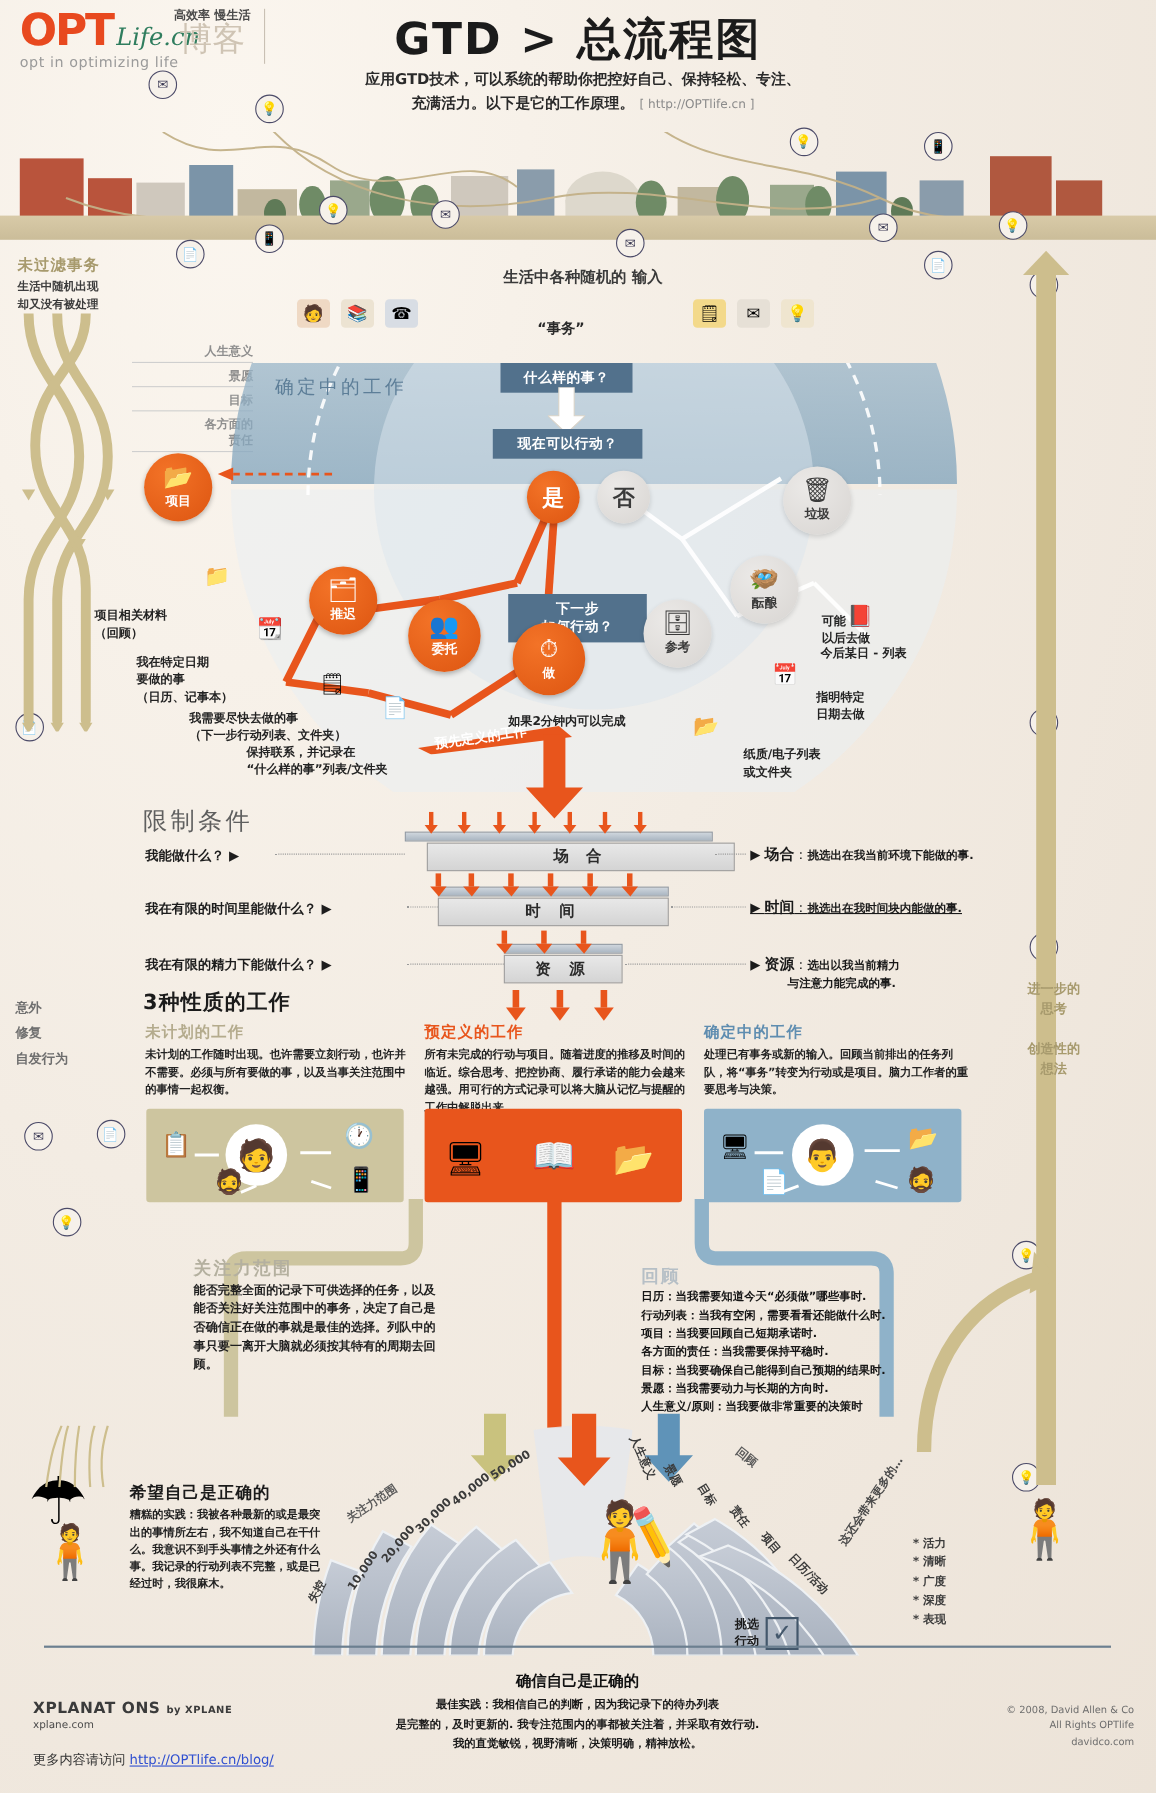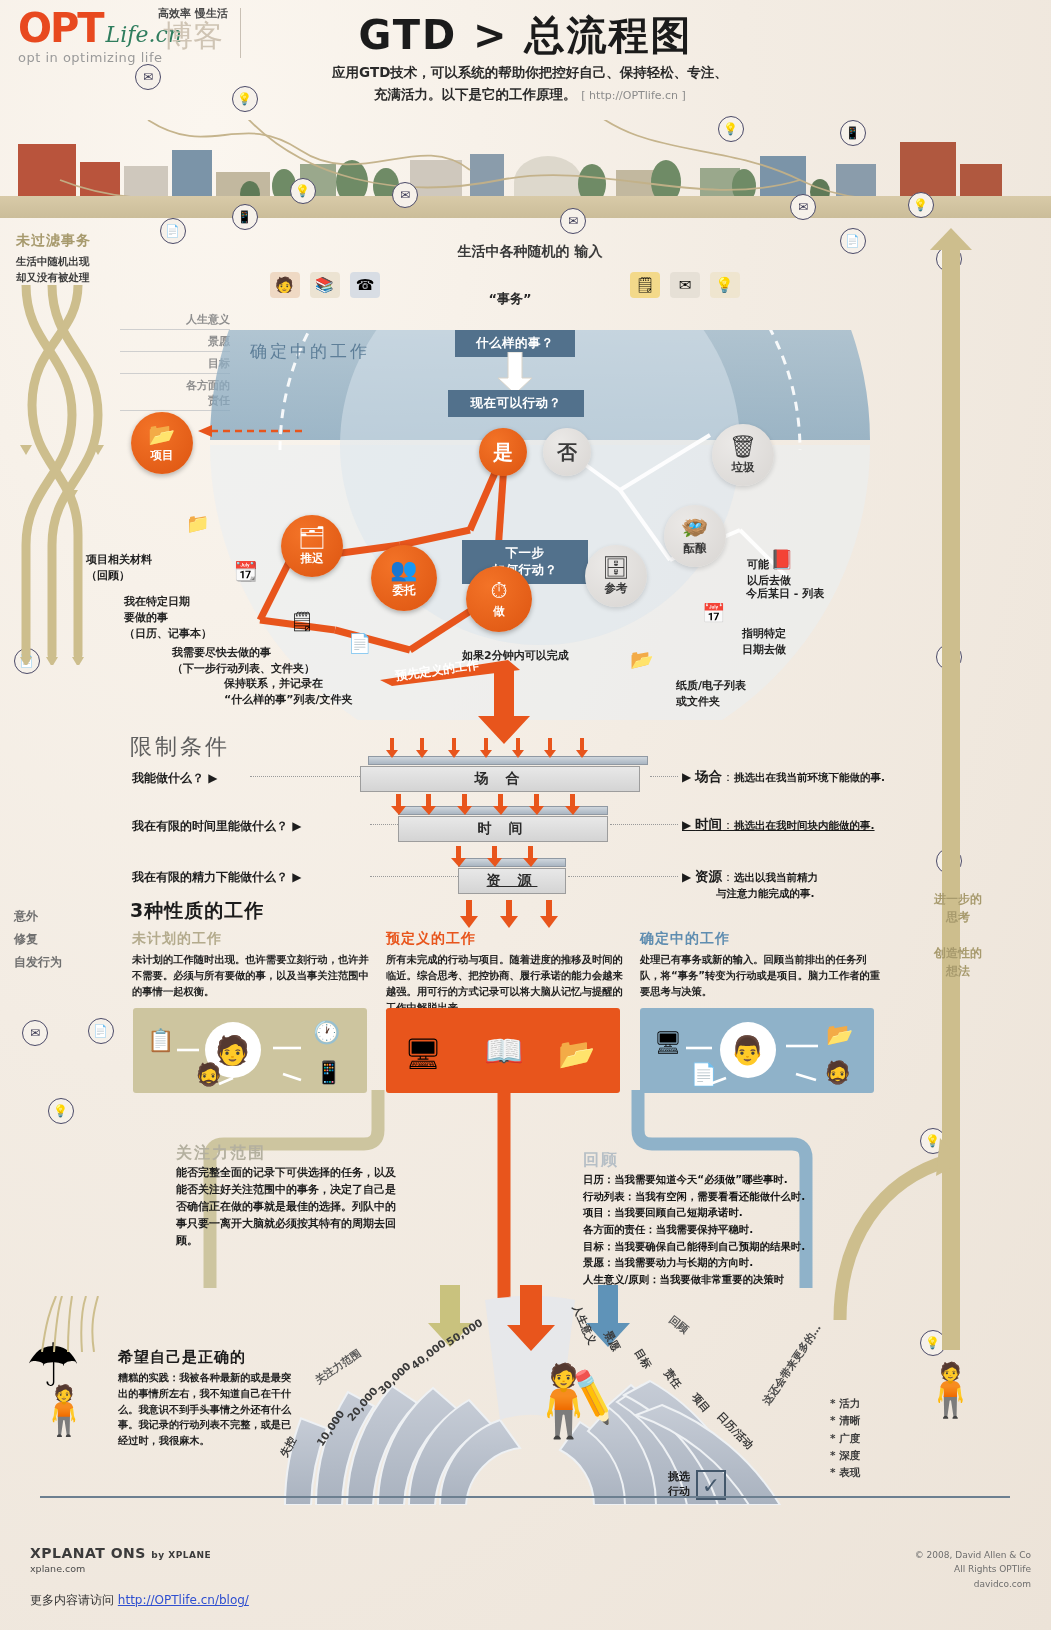--- a/index.html
+++ b/index.html
@@ -438,25 +438,25 @@
   </div>
   <div class="qrow" style="left:132px;top:869px;">
     <span>我在有限的精力下能做什么？</span> ▶
   </div>
 
   <div class="dashline" style="left:250px;top:776px;width:118px;"></div>
   <div class="dashline" style="left:370px;top:824px;width:28px;"></div>
   <div class="dashline" style="left:370px;top:876px;width:88px;"></div>
 
   <div class="filtcap" style="left:368px;top:756px;width:280px;"></div>
-  <div class="filt" style="left:360px;top:766px;width:280px;height:26px;">场 合</div>
+  <div class="filt" style="left:388px;top:766px;width:280px;height:26px;font-family:Liberation Serif, serif;">场 合</div>
   <div class="filtcap" style="left:398px;top:806px;width:210px;"></div>
   <div class="filt" style="left:398px;top:816px;width:210px;height:26px;">时 间</div>
   <div class="filtcap" style="left:458px;top:858px;width:108px;"></div>
-  <div class="filt" style="left:458px;top:868px;width:108px;height:26px;text-decoration:underline;">资 源</div>
+  <div class="filt" style="left:458px;top:868px;width:108px;height:26px;">资 源</div>
 
   <svg class="abs" style="left:360px;top:738px;" width="300" height="160">
     <g fill="#e8551c">
       <g>
         <rect x="30" y="0" width="4" height="12"></rect>
           <path d="M26,12 h12 l-6,8 Z"></path>
         <rect x="60" y="0" width="4" height="12"></rect>
           <path d="M56,12 h12 l-6,8 Z"></path>
         <rect x="92" y="0" width="4" height="12"></rect>
           <path d="M88,12 h12 l-6,8 Z"></path>
@@ -697,20 +697,28 @@
   <div class="abs" id="pickact">
     <div class="pa">
       <span>挑选</span><br>
       <span>行动</span>
     </div>
     <div id="checkbox">✓</div>
   </div>
 
   <div class="abs" id="hline"></div>
 
+  <div class="abs" id="confident">
+    <div class="ch2">确信自己是正确的</div>
+    <div class="cb">
+      <span>最佳实践：我相信自己的判断，因为我记录下的待办列表</span><br>
+      <span>是完整的，及时更新的. 我专注范围内的事都被关注着，并采取有效行动.</span><br>
+      <span>我的直觉敏锐，视野清晰，决策明确，精神放松。</span>
+    </div>
+  </div>
 
   <div class="abs" id="xplan">
     <div class="xp1">
       <span>XPLANAT ONS</span>
       <small>by XPLANE</small>
     </div>
     <div class="xp2">xplane.com</div>
   </div>
   <div class="abs" id="morelink">
     <span>更多内容请访问</span>

